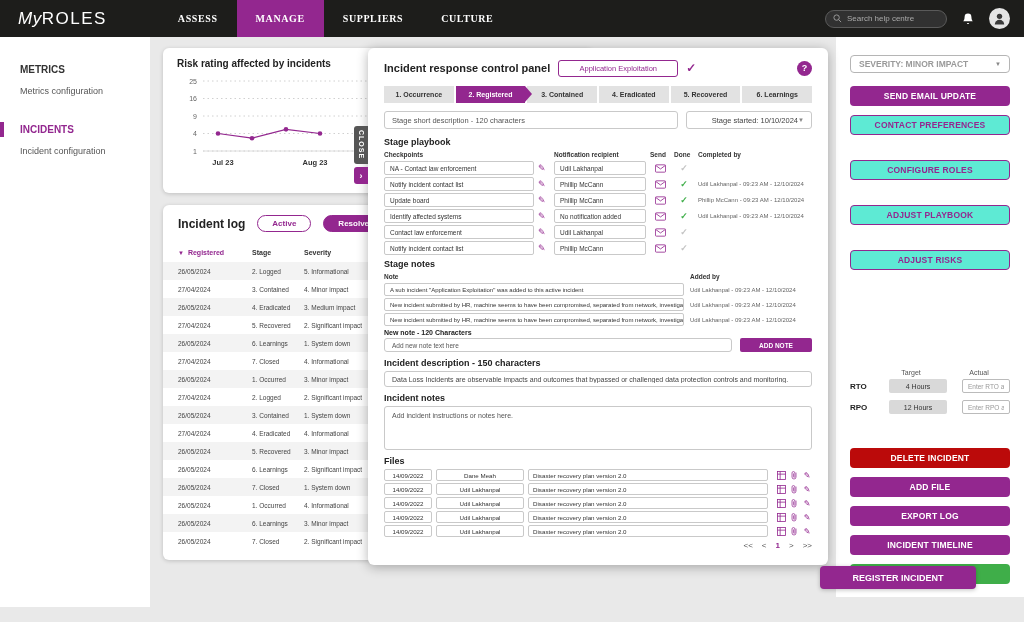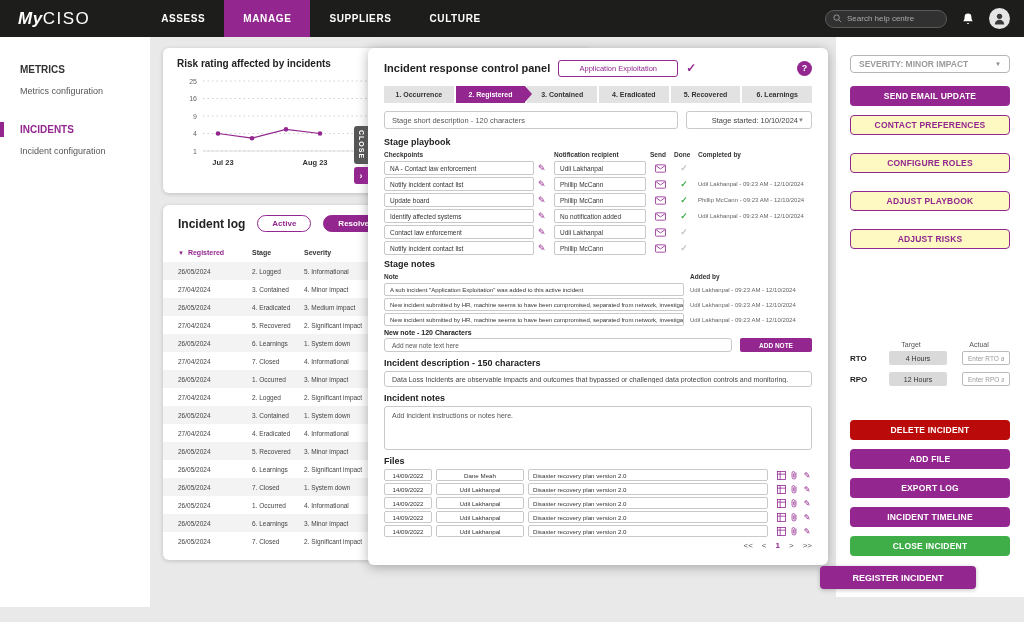--- a/index.html
+++ b/index.html
@@ -2,23 +2,23 @@
 <html style="--brand-purple: #93278F; --status-red: #E30613; --delete-red: #BB0A0A; --close-green: #3FAE49;"><head>
 <meta charset="utf-8">
 <style>
   * { margin:0; padding:0; box-sizing:border-box; }
   html,body { width:1024px; height:622px; overflow:hidden; }
   body { position:relative; background:#e9e9e9; font-family:"Liberation Sans", sans-serif; color:#222; }
 
   
   .navbar { position:absolute; top:0; left:0; width:1024px; height:37px; background:#1d1d1b; display:flex; align-items:center; z-index:50; }
   .logo { margin:0 52px 0 18px; color:#fff; font-size:17px; letter-spacing:.5px; cursor:default; }
-  .logo .my { font-style:italic; font-weight:bold; }
+  .logo .my { font-style:italic; font-weight:normal; }
   .logo .ciso { font-weight:300; letter-spacing:1.5px; }
-  .nav-items { display:flex; height:100%; }
+  .nav-items { display:flex; height:100%;font-family:Liberation Serif, serif; }
   .nav-item { color:#fff; font-size:10px; font-weight:bold; letter-spacing:.6px; padding:0 19px; display:flex; align-items:center; height:100%; cursor:pointer; }
   .nav-item.active { background:var(--brand-purple,#93278F); }
   .nav-right { margin-left:auto; display:flex; align-items:center; gap:10px; margin-right:14px; }
   .search-pill { width:122px; height:18px; background:#313131; border:1px solid #5a5a5a; border-radius:9px; display:flex; align-items:center; padding:0 7px; gap:5px; }
   .search-pill input { background:transparent; border:0; outline:0; color:#ccc; font-size:8px; width:100%; font-family:inherit; }
   .search-pill input::placeholder { color:#aaa; }
   .icon-btn { width:22px; height:22px; display:flex; align-items:center; justify-content:center; cursor:pointer; }
   .avatar { width:21px; height:21px; border-radius:50%; background:#e5e5e5; display:flex; align-items:center; justify-content:center; overflow:hidden; cursor:pointer; }
 
   
@@ -107,41 +107,41 @@
   .pg.current { color:var(--brand-purple,#93278F); font-weight:bold; }
 
   
   .right-panel { position:absolute; left:836px; top:37px; width:188px; height:560px; background:#fff; z-index:5; padding:18px 14px 0; }
   .rp-box { height:20px; border-radius:4px; display:flex; align-items:center; justify-content:space-between; padding:0 8px; font-size:8.5px; font-weight:bold; cursor:pointer; background:#fff; }
   .status-box { border:2px solid var(--status-red,#E30613); color:var(--status-red,#E30613); margin-bottom:12px; }
   .status-box .dd-arrow { color:var(--status-red,#E30613); }
   .severity-box { border:1px solid #b5b5b5; color:#9a9a9a; height:18px; margin-bottom:13px; }
   .btn { width:100%; border-radius:4px; font-size:8.5px; font-weight:bold; display:flex; align-items:center; justify-content:center; cursor:pointer; border:0; font-family:inherit; letter-spacing:.2px; }
   .btn.purple { background:var(--brand-purple,#93278F); color:#fff; height:20px; margin-bottom:9px; }
-  .btn.outline { background:#fef9c3; border:1.5px solid var(--brand-purple,#93278F); color:var(--brand-purple,#93278F); height:20px; margin-bottom:18px; }
+  .btn.outline { background:#5eead4; border:1.5px solid var(--brand-purple,#93278F); color:var(--brand-purple,#93278F); height:20px; margin-bottom:25px; }
   .btn.red { background:var(--delete-red,#BB0A0A); color:#fff; height:20px; margin-bottom:9px; }
   .btn.green { background:var(--close-green,#3FAE49); color:#fff; height:20px; }
   .rp-spacer { height:74px; }
   .ta-labels { display:grid; grid-template-columns:24px 58px 1fr; column-gap:8px; font-size:7px; color:#555; margin-bottom:3px; }
   .ta-labels .tl { text-align:center; }
   .rto-row { display:grid; grid-template-columns:24px 58px 1fr; column-gap:15px; align-items:center; margin-bottom:7px; }
   .rto-label { font-size:8px; font-weight:bold; color:#222; }
   .target-box { background:#d9d9d9; border-radius:2px; height:14px; font-size:7px; color:#333; display:flex; align-items:center; justify-content:center; }
   .actual-input { height:14px; font-size:6.5px; border:1px solid #bbb; border-radius:2px; padding:0 5px; width:100%; outline:0; font-family:inherit; }
   .actual-input::placeholder { color:#999; }
   .rp-spacer2 { height:27px; }
 
   .register-btn { position:absolute; left:820px; top:566px; width:156px; height:23px; background:var(--brand-purple,#93278F); color:#fff; border:0; border-radius:4px; font-size:9px; font-weight:bold; cursor:pointer; z-index:20; box-shadow:0 1px 4px rgba(0,0,0,.25); font-family:inherit; }
 </style>
 </head>
 <body>
 
 <header class="navbar">
   <div class="logo">
-    <span class="my">My</span><span class="ciso">CISO</span>
+    <span class="my">My</span><span class="ciso">ROLES</span>
   </div>
   <nav class="nav-items">
 
       <div class="nav-item">ASSESS</div>
 
       <div class="nav-item active">MANAGE</div>
 
       <div class="nav-item">SUPPLIERS</div>
 
       <div class="nav-item">CULTURE</div>

